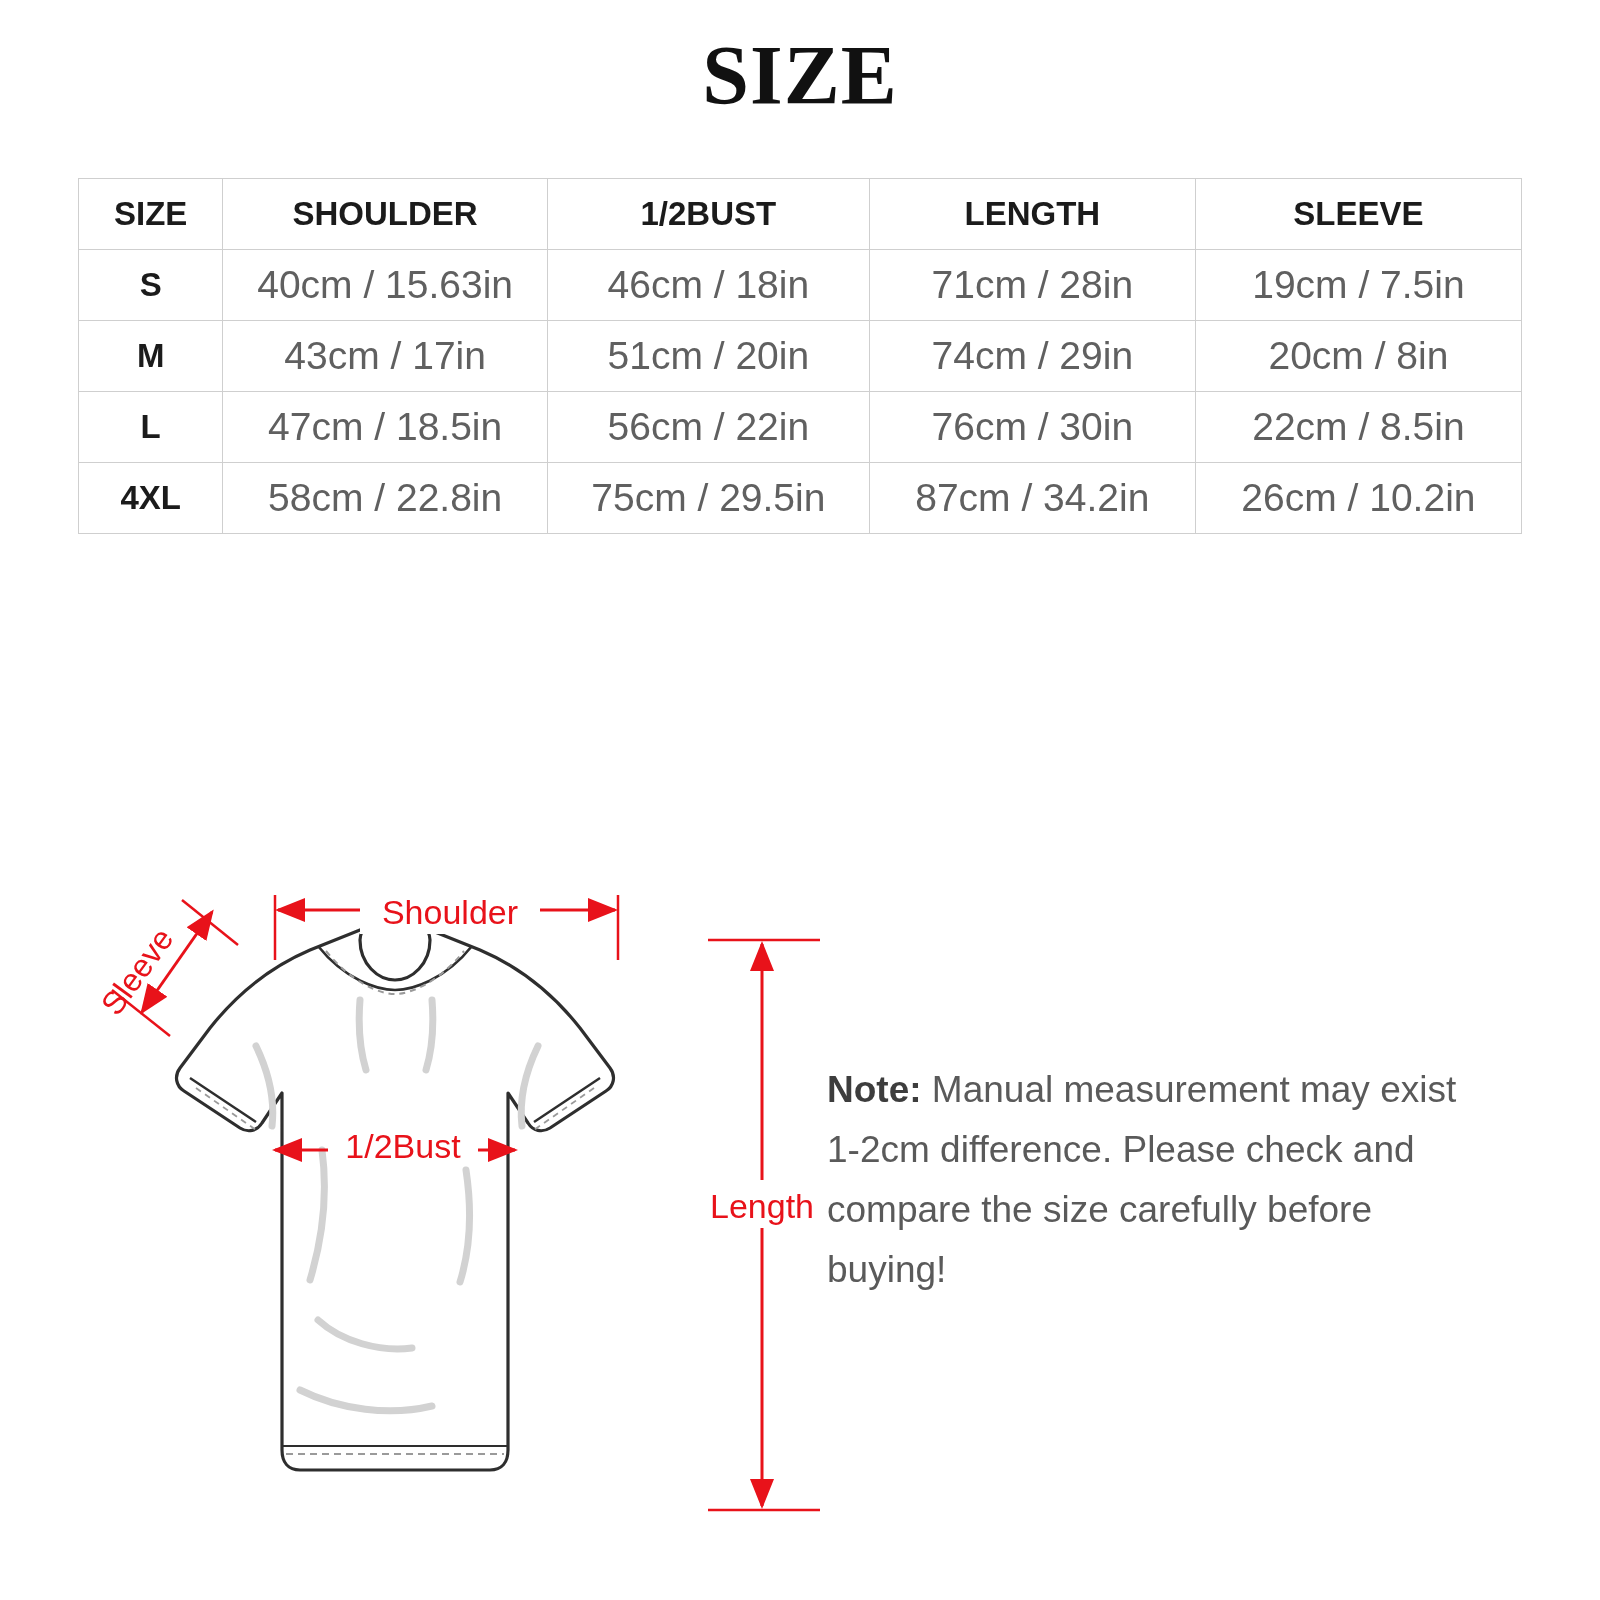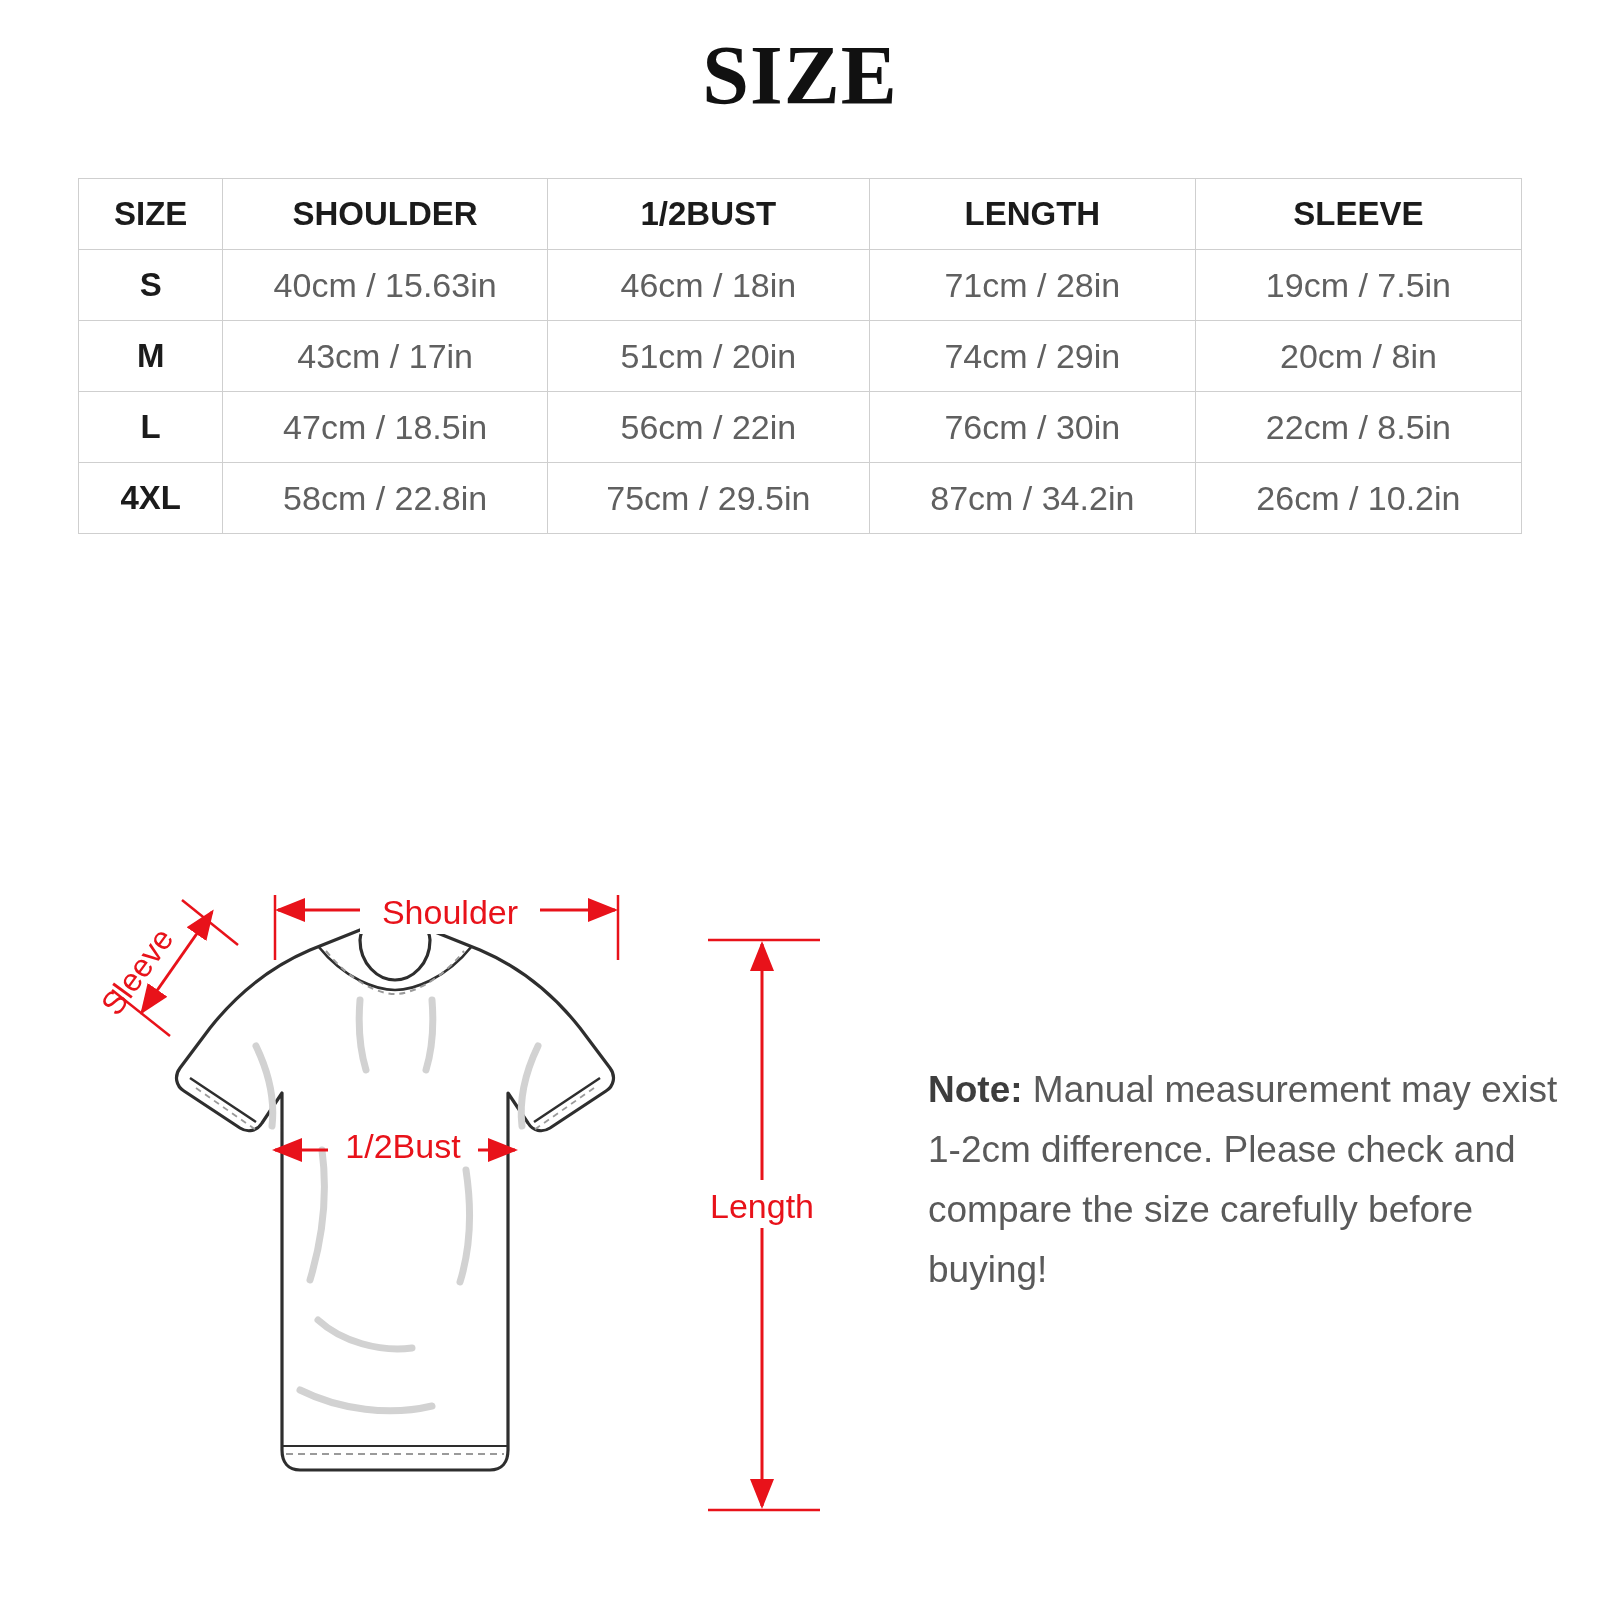--- a/index.html
+++ b/index.html
@@ -48,40 +48,40 @@
     font-size: 33px;
     font-weight: bold;
     color: #1b1b1b;
   }
   table.size-table td.size-cell {
     font-size: 33px;
     font-weight: bold;
     color: #1b1b1b;
   }
   table.size-table td.val-cell {
-    font-size: 34px;
+    font-size: 39px;
     font-weight: normal;
     color: #606060;
   }
   col.c1 { width: 10.0%; }
   col.c2 { width: 22.5%; }
   col.c3 { width: 22.3%; }
   col.c4 { width: 22.6%; }
   col.c5 { width: 22.6%; }
 
   .diagram {
     position: absolute;
     left: 60px;
     top: 850px;
     width: 800px;
     height: 700px;
   }
   .note {
     position: absolute;
-    left: 928px;
+    left: 827px;
     top: 1060px;
     width: 660px;
     font-size: 37px;
     line-height: 1.62;
     color: #5a5a5a;
   }
   .note b {
     color: #3d3d3d;
     font-weight: bold;
   }

